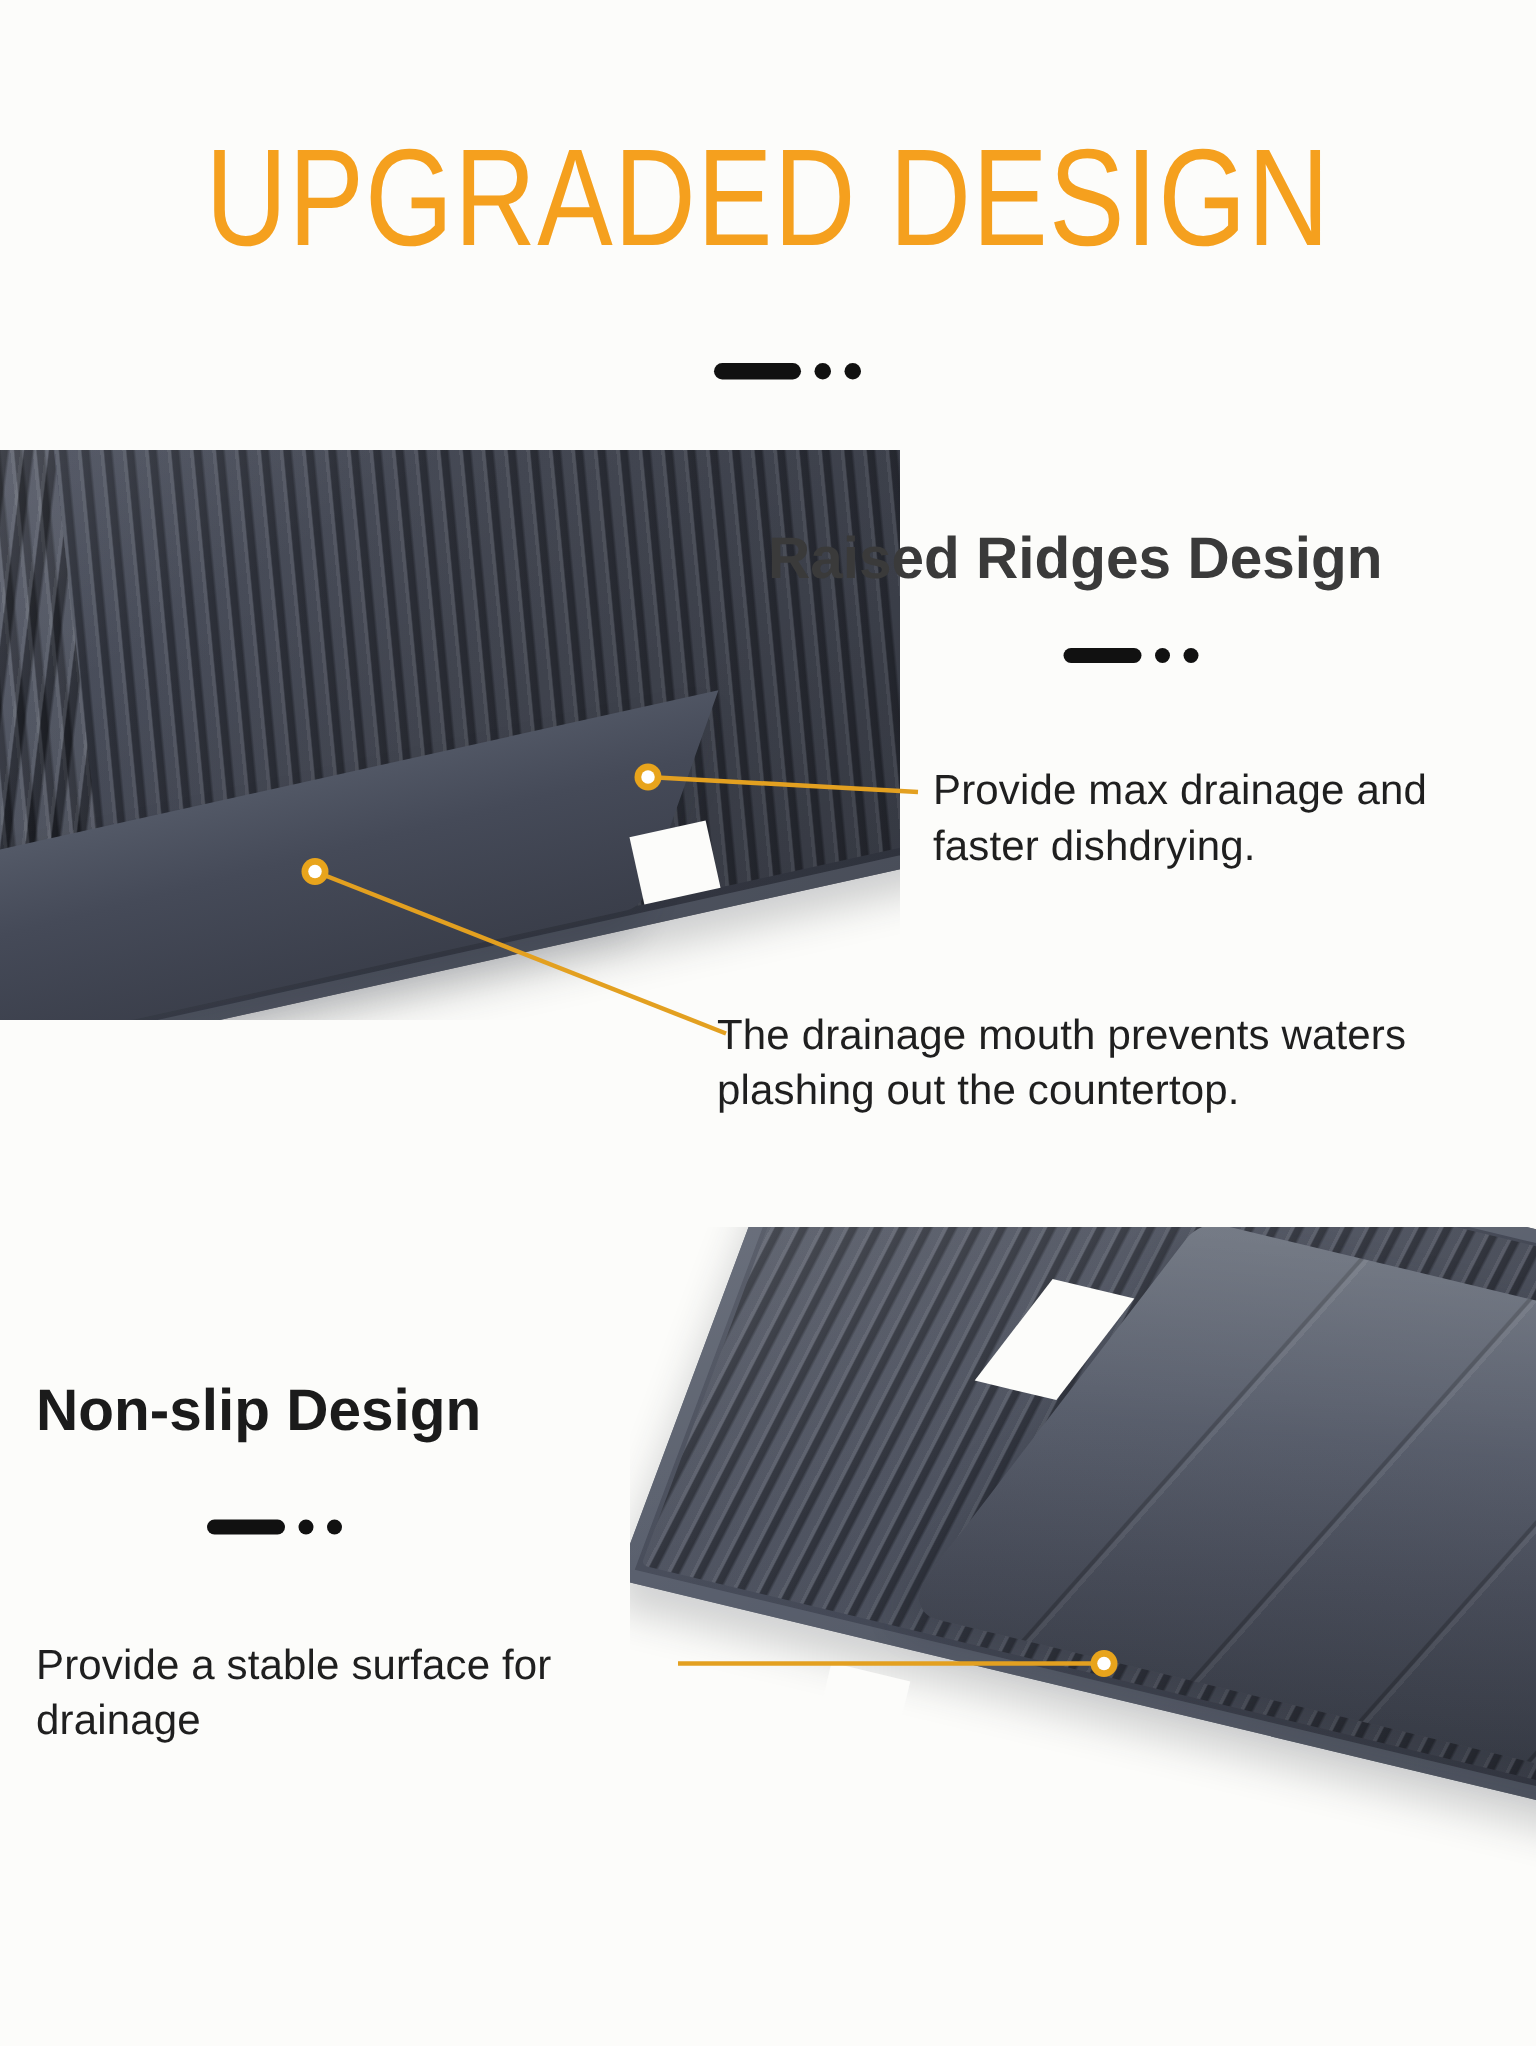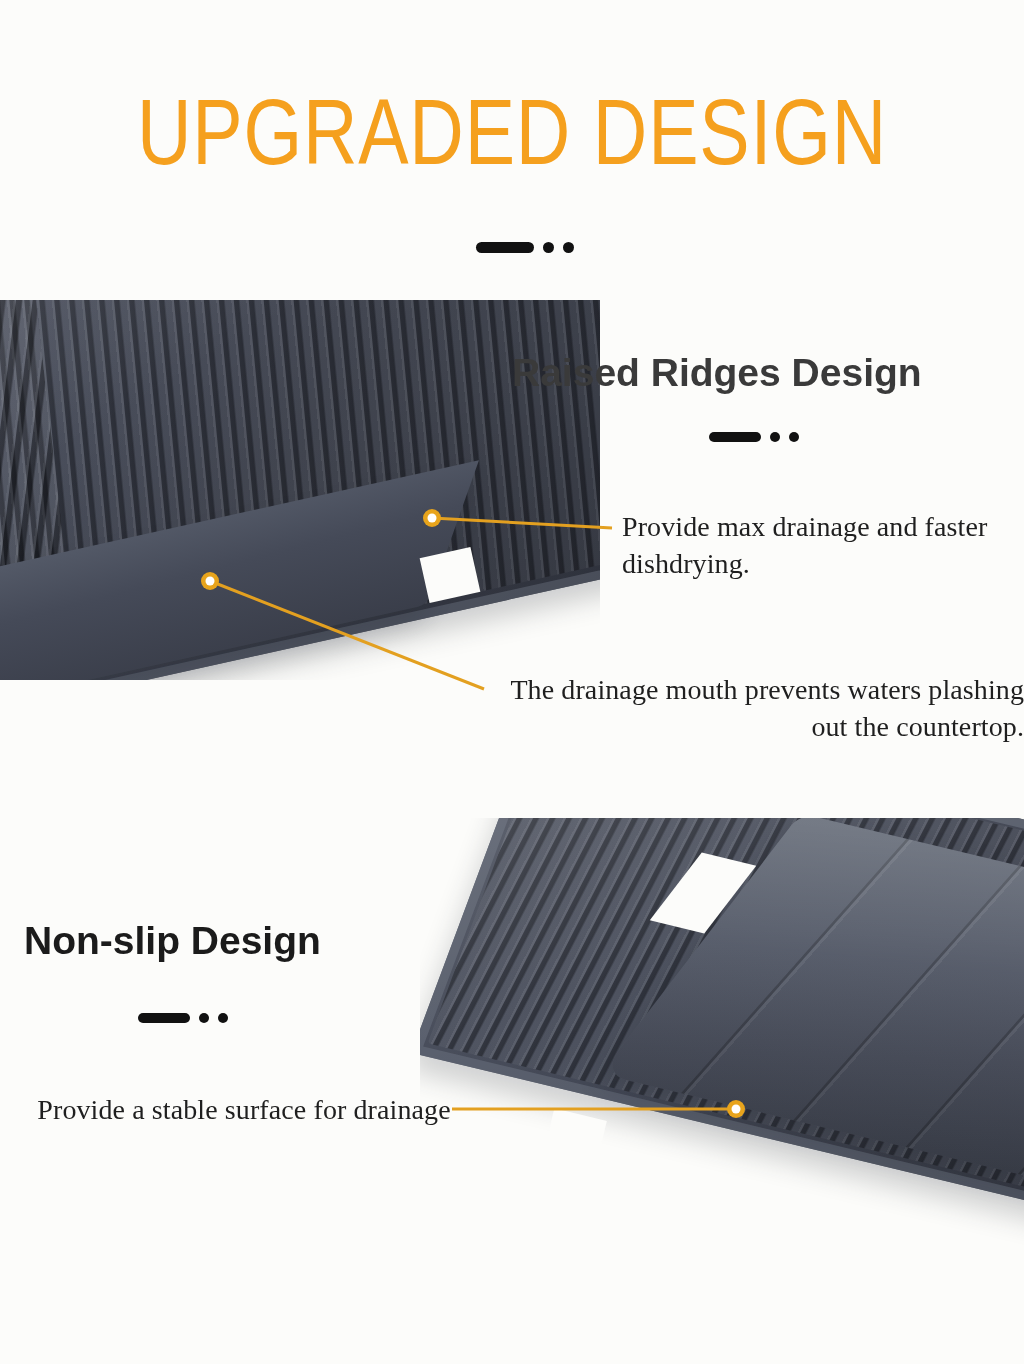--- a/index.html
+++ b/index.html
@@ -51,25 +51,24 @@
   #heading-ridges { left:512px; top:352px; }
   #heading-nonslip { left:24px; top:920px; color:#1B1B1B; }
 
   
   .callout-text {
     position:absolute;
     color:#1F1F1F;
     font-size:28px;
     line-height:1.32;
     letter-spacing:0.1px;
-    font-family:Liberation Serif, serif;
   }
   #callout-1 { left:622px; top:509px; width:400px; }
-  #callout-2 { left:478px; top:672px; width:546px;text-align:right; }
-  #callout-3 { left:24px; top:1092px; width:440px;text-align:center; }
+  #callout-2 { left:478px; top:672px; width:546px; }
+  #callout-3 { left:24px; top:1092px; width:440px; }
 
   
   .leader-svg { position:absolute; left:0; top:0; width:1024px; height:1364px; pointer-events:none; }
 
   
   .photo { position:absolute; overflow:hidden; }
 
   
   #photo-top { left:0px; top:300px; width:600px; height:380px; }
   #photo-top .bg { position:absolute; inset:0; background:#FCFCFA; }

